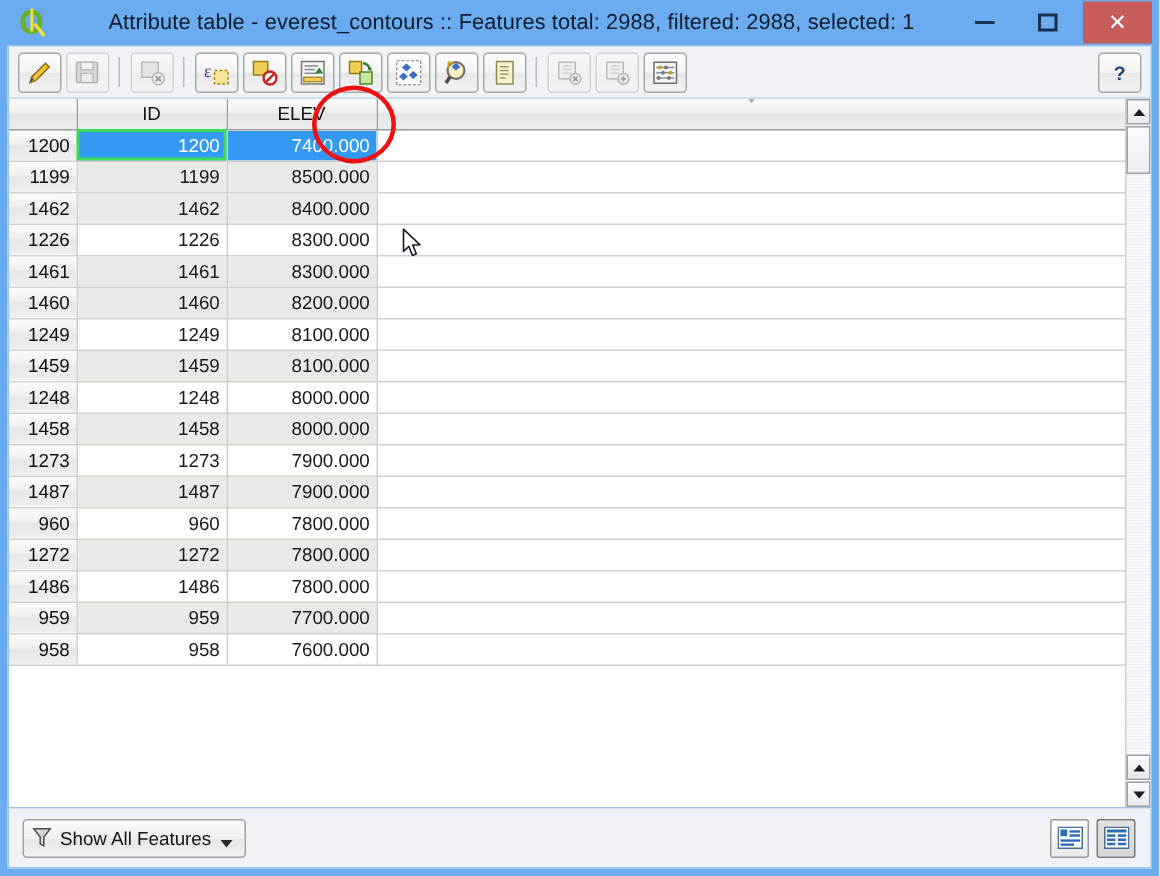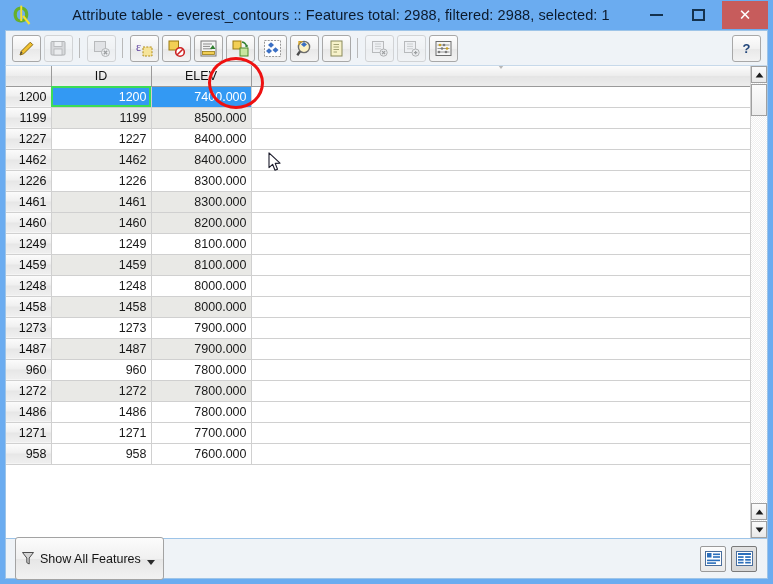--- a/index.html
+++ b/index.html
@@ -249,21 +249,21 @@
     height: 40px;
     background: #eff3f7;
     border: 1px solid #9dc4e8;
     border-top: none;
     box-sizing: border-box;
     display: flex;
     align-items: center;
   }
   #show-all-btn {
     margin-left: 9px;
-    height: 43px;
+    height: 26px;
     padding: 0 8px 0 5px;
     border: 1px solid #a3a3a3;
     border-radius: 3px;
     background: linear-gradient(to bottom,#fcfcfc 0%,#f0f0f0 50%,#e6e6e6 51%,#f2f2f2 100%);
     display: flex;
     align-items: center;
     gap: 5px;
     font-size: 12.5px;
     color: #141414;
     box-sizing: border-box;
@@ -510,26 +510,20 @@
               <td class="data focus-cell">1200</td>
               <td class="data">7400.000</td>
               <td class="blank"></td>
             </tr>
             <tr class="even">
               <td class="rowhdr">1199</td>
               <td class="data">1199</td>
               <td class="data">8500.000</td>
               <td class="blank"></td>
             </tr>
-            <tr class="odd">
-              <td class="rowhdr">1227</td>
-              <td class="data">1227</td>
-              <td class="data">8400.000</td>
-              <td class="blank"></td>
-            </tr>
             <tr class="even">
               <td class="rowhdr">1462</td>
               <td class="data">1462</td>
               <td class="data">8400.000</td>
               <td class="blank"></td>
             </tr>
             <tr class="odd">
               <td class="rowhdr">1226</td>
               <td class="data">1226</td>
               <td class="data">8300.000</td>
@@ -594,23 +588,23 @@
               <td class="data">1272</td>
               <td class="data">7800.000</td>
               <td class="blank"></td>
             </tr>
             <tr class="odd">
               <td class="rowhdr">1486</td>
               <td class="data">1486</td>
               <td class="data">7800.000</td>
               <td class="blank"></td>
             </tr>
-            <tr class="odd">
-              <td class="rowhdr">1271</td>
-              <td class="data">1271</td>
+            <tr class="even">
+              <td class="rowhdr">959</td>
+              <td class="data">959</td>
               <td class="data">7700.000</td>
               <td class="blank"></td>
             </tr>
             <tr class="odd">
               <td class="rowhdr">958</td>
               <td class="data">958</td>
               <td class="data">7600.000</td>
               <td class="blank"></td>
             </tr>
           </tbody>

